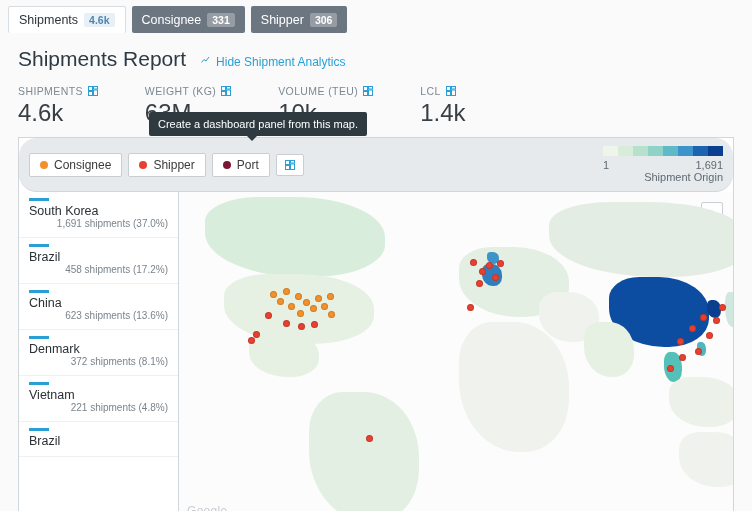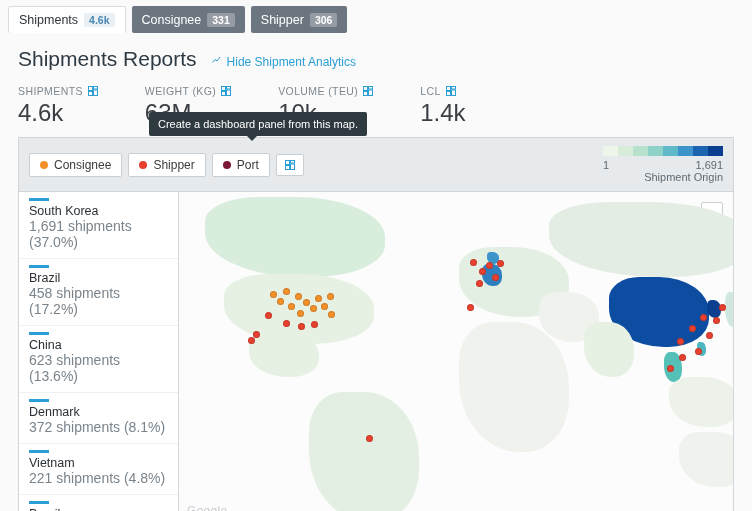--- a/index.html
+++ b/index.html
@@ -12,37 +12,37 @@
   .tab .caret { margin-left: 2px; }
   .page { padding: 14px 18px 0 18px; }
   .title-row { display: flex; align-items: baseline; gap: 14px; margin-bottom: 14px; }
   h1 { font-size: 21px; font-weight: 400; color: #2e3a44; }
   .hide-link { color: #2a9fd6; font-size: 12px; text-decoration: none; display: flex; align-items: center; gap: 4px; }
   .metrics { display: flex; gap: 46px; margin-bottom: 10px; }
   .metric .mlabel { font-size: 10.5px; letter-spacing: .4px; color: #7d8891; text-transform: uppercase; display: flex; align-items: center; gap: 4px; }
   .metric .mval { font-size: 24px; font-weight: 300; color: #393f44; margin-top: 2px; }
   .dash-icon { color: #2a9fd6; display:inline-flex; }
   .panel { border: 1px solid #d1d6da; background: #fff; }
-  .panel-bar { background: #e7eaec; border-bottom: 1px solid #d1d6da; padding: 8px 10px; display: flex; align-items: center; position: relative; }
+  .panel-bar { background: #e7eaec; border-bottom: 1px solid #d1d6da; padding: 8px 10px; display: flex; align-items: center; position: relative; border-radius: 18px; }
   .chips { display: flex; gap: 6px; }
   .chip { background: #fff; border: 1px solid #c9ced2; border-radius: 2px; padding: 4px 10px; font-size: 12px; display: flex; align-items: center; gap: 6px; cursor: pointer; }
   .dot { width: 8px; height: 8px; border-radius: 50%; display:inline-block; }
   .chip-dash { margin-left: 6px; width: 28px; justify-content: center; }
   .tooltip { position: absolute; top: -26px; left: 130px; background: #2e3a40; color: #fff; font-size: 11px; padding: 6px 9px; border-radius: 2px; white-space: nowrap; }
   .tooltip::after { content:""; position:absolute; bottom:-5px; left: 98px; border:5px solid transparent; border-top-color:#2e3a40; border-bottom:0; }
   .legend { margin-left: auto; text-align: right; font-size: 11px; color: #5e6a73; }
   .legend-bar { display: flex; height: 10px; width: 120px; margin: 0 0 3px auto; }
   .legend-bar span { flex:1; }
   .legend-row { display:flex; justify-content: space-between; width: 120px; margin-left:auto; }
   .body { display:flex; height: 330px; }
   .list { width: 160px; border-right: 1px solid #d1d6da; overflow-y: scroll; }
   .list-item { padding: 6px 10px 8px 10px; border-bottom: 1px solid #eef0f2; }
   .li-bar { width: 20px; height: 3px; background: #2a9fd6; margin-bottom: 3px; }
   .li-name { font-size: 12.5px; color: #2a3035; }
-  .li-sub { font-size: 14px; color: #7a848c; }
+  .li-sub { font-size: 10px; color: #7a848c; text-align: right; }
   .map { flex:1; position: relative; background: #fdfdfd; overflow:hidden; }
   .sea { position:absolute; inset:0; background:#fcfcfc; }
   .country { position:absolute; border-radius: 30% 50% 40% 55%; }
   .pt { position:absolute; width:7px; height:7px; border-radius:50%; border:1px solid rgba(0,0,0,.15); }
   .zoom { position:absolute; top:10px; right:10px; width:22px; background:#fff; border:1px solid #c9ced2; border-radius:2px; }
   .zoom div { height:22px; display:flex; align-items:center; justify-content:center; font-size:15px; color:#555; cursor:pointer; }
   .zoom div:first-child { border-bottom:1px solid #c9ced2; }
   .attrib { position:absolute; bottom:2px; right:6px; font-size:9.5px; color:#6b7379; }
   .goog { position:absolute; bottom:4px; left:8px; font-size:12px; color:#c8ccd0; font-weight:500; letter-spacing:.3px; }
   ::-webkit-scrollbar { width:10px; }
@@ -63,21 +63,21 @@
       <span class="badge">331</span>
     </div>
     <div class="tab">
       <span>Shipper</span>
       <span class="badge">306</span>
     </div>
   </div>
 
 <div class="page">
   <div class="title-row">
-    <h1>Shipments Reports</h1>
+    <h1>Shipments Report</h1>
     <a href="#" class="hide-link">
       <span>
         <svg class="icon" viewBox="0 0 24 24" fill="none" stroke="#2a9fd6" stroke-width="2">
             <path d="M3 17l5-6 4 3 6-8"></path>
           </svg>
       </span>
       <span>Hide Shipment Analytics</span>
     </a>
   </div>
 

